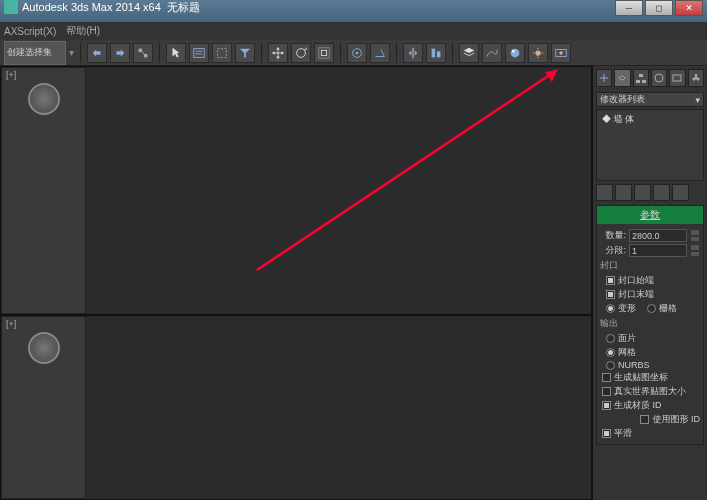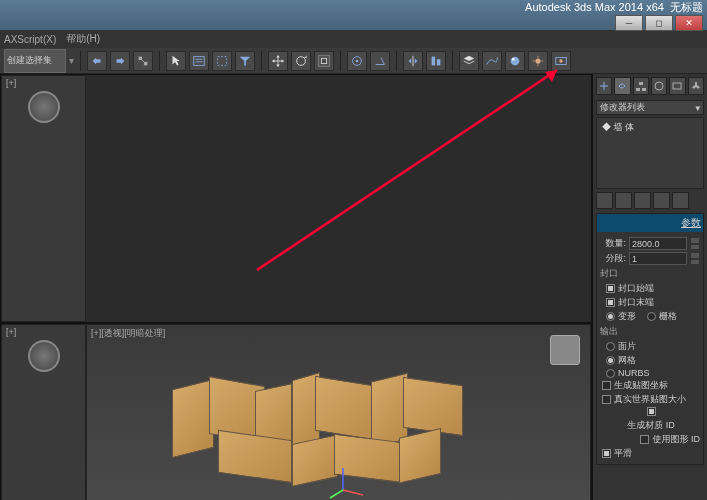--- a/index.html
+++ b/index.html
@@ -1,18 +1,18 @@
 <!DOCTYPE html>
 <html><head>
 <meta charset="utf-8">
 <style>
 * { margin:0; padding:0; box-sizing:border-box; }
 body { width:707px; height:500px; background:#3a3a3a; font-family:"Microsoft YaHei",Arial,sans-serif; font-size:10px; color:#ccc; overflow:hidden; position:relative; }
 
-.titlebar { height:30px; background:linear-gradient(#5a7a95,#47637a); display:flex; align-items:flex-end; padding:0 4px; color:#fff; font-size:11px;flex-direction:column; }
+.titlebar { height:22px; background:linear-gradient(#5a7a95,#47637a); display:flex; align-items:flex-start; padding:0 4px; color:#fff; font-size:11px; }
 .titlebar .title-text { flex:1; }
 .searchbox { width:115px; height:16px; background:#fff; color:#888; font-size:10px; padding:1px 3px; display:flex; align-items:center; }
 .winbtns { display:flex; gap:2px; margin-left:6px; }
 .winbtn { width:28px; height:16px; background:linear-gradient(#e0e0e0,#b0b0b0); border:1px solid #555; display:flex; align-items:center; justify-content:center; font-size:9px; color:#333; }
 .winbtn.close { background:linear-gradient(#e07070,#c04040); color:#fff; }
 
 .menubar { height:18px; background:#333; display:flex; align-items:center; padding:0 4px; gap:10px; color:#aaa; font-size:10px; }
 .menubar span { cursor:default; }
 
 .toolbar { height:26px; background:#3a3a3a; border-bottom:1px solid #222; display:flex; align-items:center; padding:0 4px; gap:3px; }
@@ -42,21 +42,21 @@
 .panel-tabs { display:flex; gap:2px; height:20px; margin-bottom:3px; }
 .ptab { width:18px; height:18px; background:#4a4a4a; border:1px solid #222; display:flex; align-items:center; justify-content:center; }
 .ptab.active { background:#666; }
 .panel-hdr { background:#555; padding:2px 4px; font-size:10px; margin-bottom:2px; }
 .panel-dd { background:#444; border:1px solid #222; padding:1px 3px; font-size:9px; height:15px; display:flex; align-items:center; }
 .panel-list { background:#3a3a3a; border:1px solid #222; height:72px; margin:2px 0; padding:2px; font-size:9px; }
 .panel-icons { display:flex; gap:2px; margin:3px 0; }
 .pi { width:17px; height:17px; background:#4a4a4a; border:1px solid #222; }
 
 .rollout { border:1px solid #222; margin-top:4px; }
-.rollout-hdr { background:#0c4a6e; text-align:right; padding:2px; font-size:10px;text-decoration:underline; }
+.rollout-hdr { background:#15803d; text-align:center; padding:2px; font-size:10px;text-decoration:underline; }
 .rollout-body { padding:3px; font-size:9px; }
 .param-row { display:flex; align-items:center; gap:3px; margin:2px 0; }
 .param-row label { flex:none; width:26px; text-align:right; }
 .spinner { flex:1; background:#2a2a2a; border:1px solid #555; color:#ccc; height:13px; padding:0 2px; display:flex; align-items:center; }
 .spinbtns { width:10px; height:13px; display:flex; flex-direction:column; }
 .spinbtns div { flex:1; background:#555; border:1px solid #333; }
 .radio-row, .check-row { display:flex; align-items:center; gap:3px; margin:1px 0; padding-left:6px; }
 .radio,.check { width:9px; height:9px; border:1px solid #888; background:#2a2a2a; flex:none; }
 .radio { border-radius:50%; }
 .radio.on::after,.check.on::after { content:""; display:block; width:5px; height:5px; background:#ccc; margin:1px; }
@@ -209,42 +209,20 @@
       <div class="vp vp-small">
         <div class="vp-label">[+]</div>
         <div class="cube"></div>
       </div>
     </div>
     <div class="row" style="flex:0.85;">
       <div class="vp vp-small">
         <div class="vp-label">[+]</div>
         <div class="cube"></div>
       </div>
-      <div class="vp" style="background:linear-gradient(#3a3a3a,#4a4a4a)">
-        <div class="vp-label">[+][透视][明暗处理]</div>
-        <div class="vp-cube-corner"></div>
-        <div class="persp-model">
-          <div class="wall" style="left:14%;top:20%;width:9%;height:48%;transform:skewY(-14deg)"></div>
-          <div class="wall" style="left:22%;top:18%;width:12%;height:40%;transform:skewY(10deg)"></div>
-          <div class="wall" style="left:32%;top:22%;width:8%;height:45%;transform:skewY(-12deg)"></div>
-          <div class="wall" style="left:40%;top:14%;width:6%;height:50%;transform:skewY(-16deg)"></div>
-          <div class="wall" style="left:45%;top:18%;width:14%;height:38%;transform:skewY(9deg)"></div>
-          <div class="wall" style="left:57%;top:15%;width:8%;height:46%;transform:skewY(-14deg)"></div>
-          <div class="wall" style="left:64%;top:18%;width:13%;height:35%;transform:skewY(8deg)"></div>
-          <div class="wall" style="left:24%;top:55%;width:16%;height:30%;transform:skewY(8deg)"></div>
-          <div class="wall" style="left:40%;top:58%;width:10%;height:30%;transform:skewY(-12deg)"></div>
-          <div class="wall" style="left:49%;top:57%;width:15%;height:28%;transform:skewY(7deg)"></div>
-          <div class="wall" style="left:63%;top:54%;width:9%;height:32%;transform:skewY(-13deg)"></div>
-        </div>
-        <svg style="position:absolute;bottom:6px;left:48%;" width="40" height="40">
-          <line x1="15" y1="30" x2="15" y2="8" stroke="#56f" stroke-width="1.5"></line>
-          <line x1="15" y1="30" x2="35" y2="35" stroke="#f55" stroke-width="1.5"></line>
-          <line x1="15" y1="30" x2="2" y2="38" stroke="#5f5" stroke-width="1.5"></line>
-        </svg>
-      </div>
     </div>
   </div>
 
   <div class="panel">
     <div class="panel-tabs">
       <div class="ptab">
           <svg width="12" height="12">
             <path d="M6 2 L6 10 M2 6 L10 6" stroke="#8ad"></path>
           </svg>
         </div>
@@ -334,21 +312,21 @@
             <span>NURBS</span>
           </div>
         <div class="check-row" style="padding-left:2px;align-items:center;">
             <div class="check"></div>
             <span>生成贴图坐标</span>
           </div>
         <div class="check-row" style="padding-left:2px;">
             <div class="check"></div>
             <span>真实世界贴图大小</span>
           </div>
-        <div class="check-row" style="padding-left:2px;flex-direction:column;">
+        <div class="check-row" style="padding-left:2px;">
             <div class="check on"></div>
             <span>生成材质 ID</span>
           </div>
         <div class="check-row" style="padding-left:10px;justify-content:flex-end;">
             <div class="check"></div>
             <span>使用图形 ID</span>
           </div>
         <div class="check-row" style="padding-left:2px;">
             <div class="check on"></div>
             <span>平滑</span>

